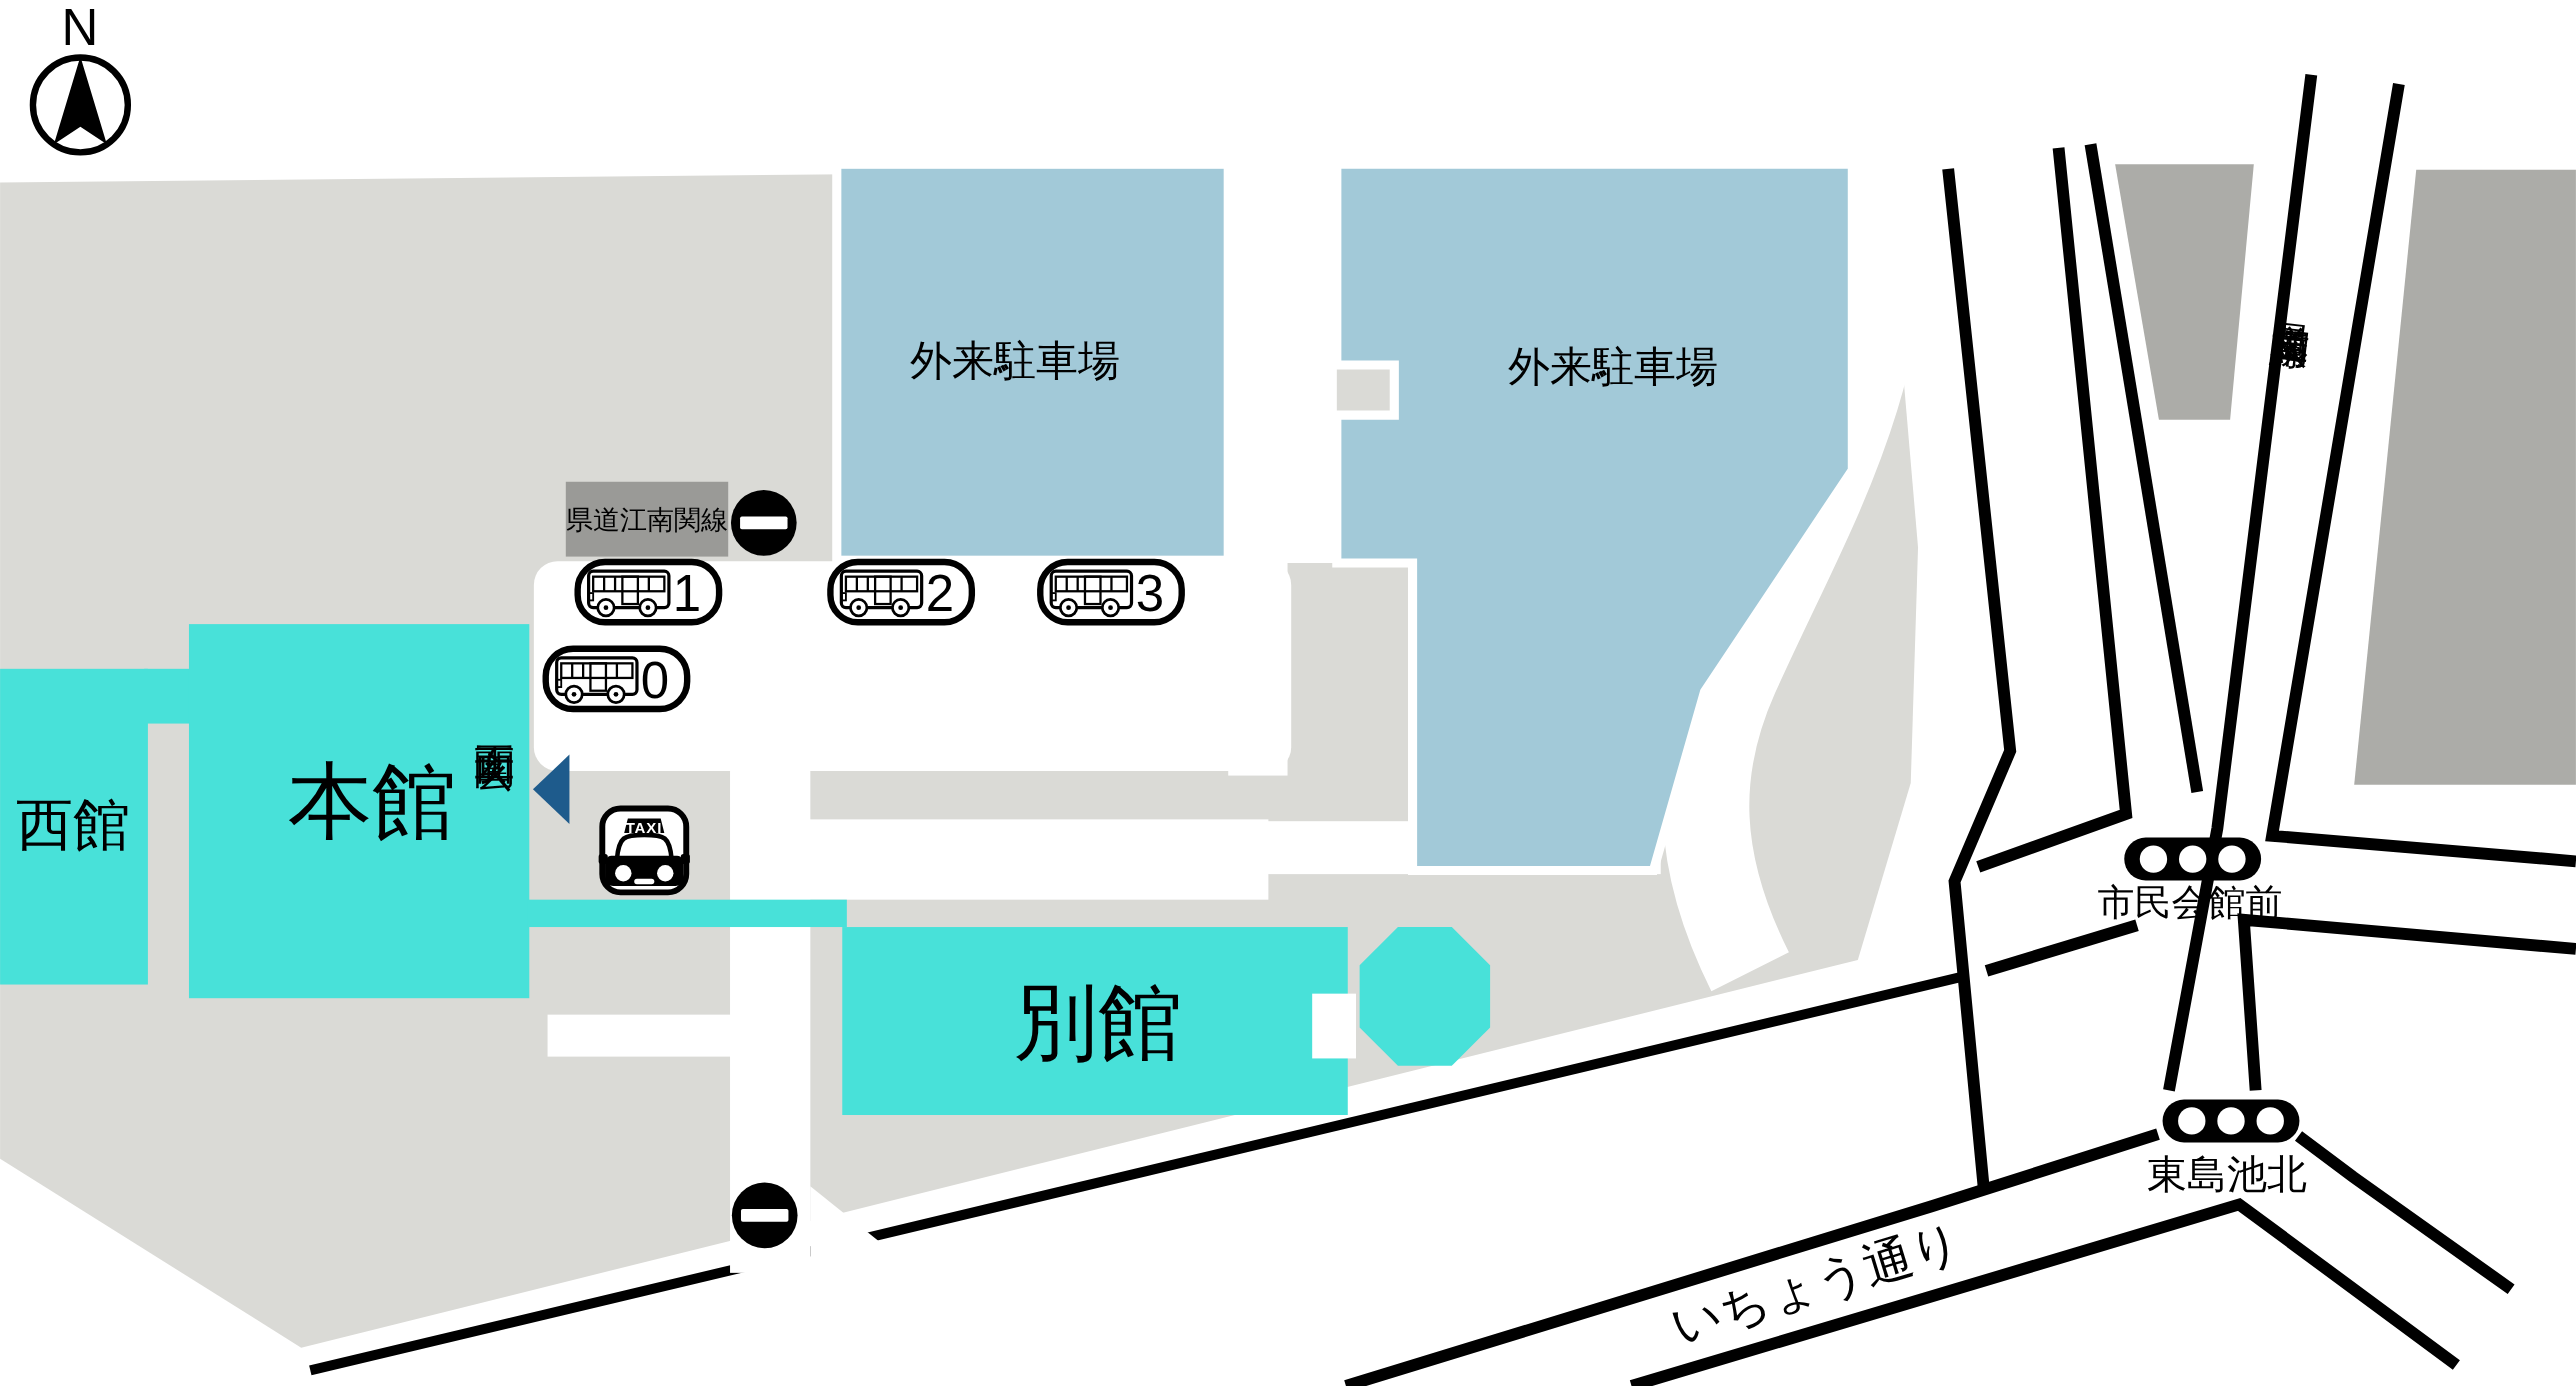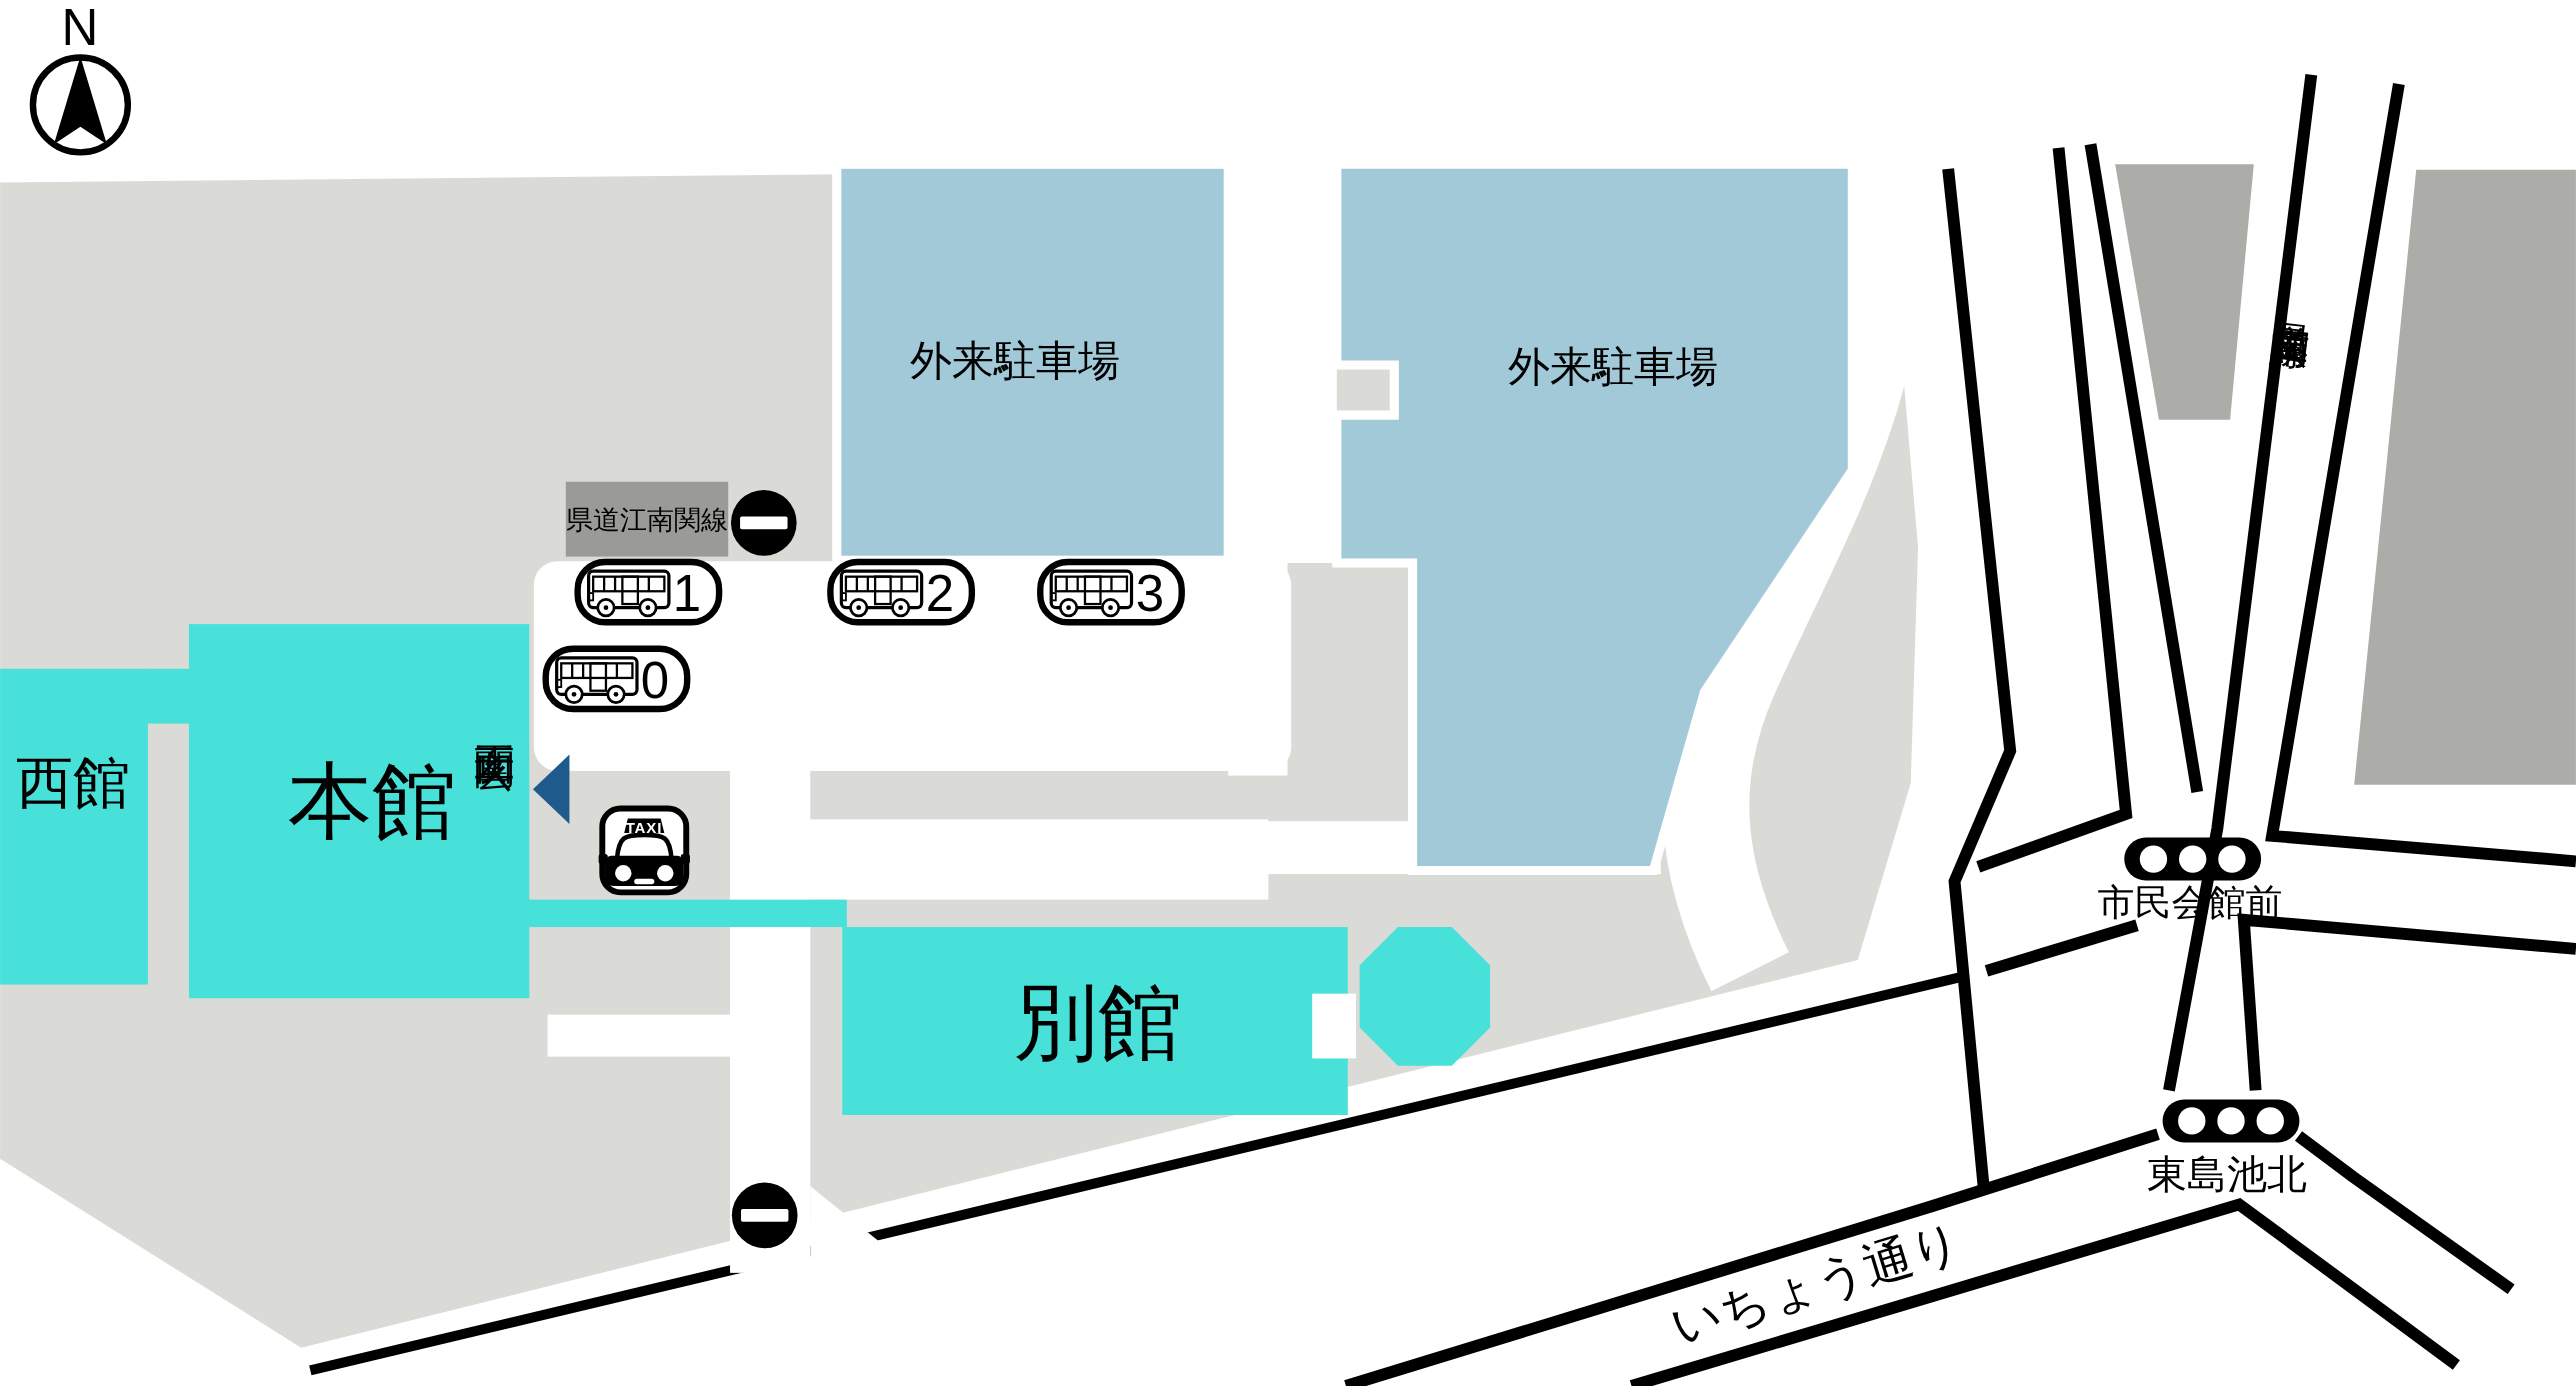--- a/index.html
+++ b/index.html
@@ -148,21 +148,21 @@
     </g>
   </svg>
 
   <div class="lbl" style="left:80px;top:27px;font-size:51px;">N</div>
 
   <div class="lbl" style="left:1015px;top:361px;font-size:42px;">外来駐車場</div>
   <div class="lbl" style="left:1613px;top:367px;font-size:42px;">外来駐車場</div>
 
   <div class="lbl" style="left:647px;top:520px;font-size:27px;">県道江南関線</div>
 
-  <div class="lbl" style="left:73px;top:782px;font-size:57px;">西館</div>
+  <div class="lbl" style="left:73px;top:824px;font-size:57px;">西館</div>
   <div class="lbl" style="left:372px;top:801px;font-size:84px;">本館</div>
   <div class="lbl" style="left:1098px;top:1022px;font-size:84px;">別館</div>
 
   <div class="lbl-v" style="left:495px;top:714px;font-size:40px;transform:translateX(-50%);">正面玄関</div>
 
   <div class="lbl" style="left:655px;top:680px;font-size:51px;">0</div>
   <div class="lbl" style="left:687px;top:593px;font-size:51px;">1</div>
   <div class="lbl" style="left:940px;top:593px;font-size:51px;">2</div>
   <div class="lbl" style="left:1150px;top:593px;font-size:51px;">3</div>
 

